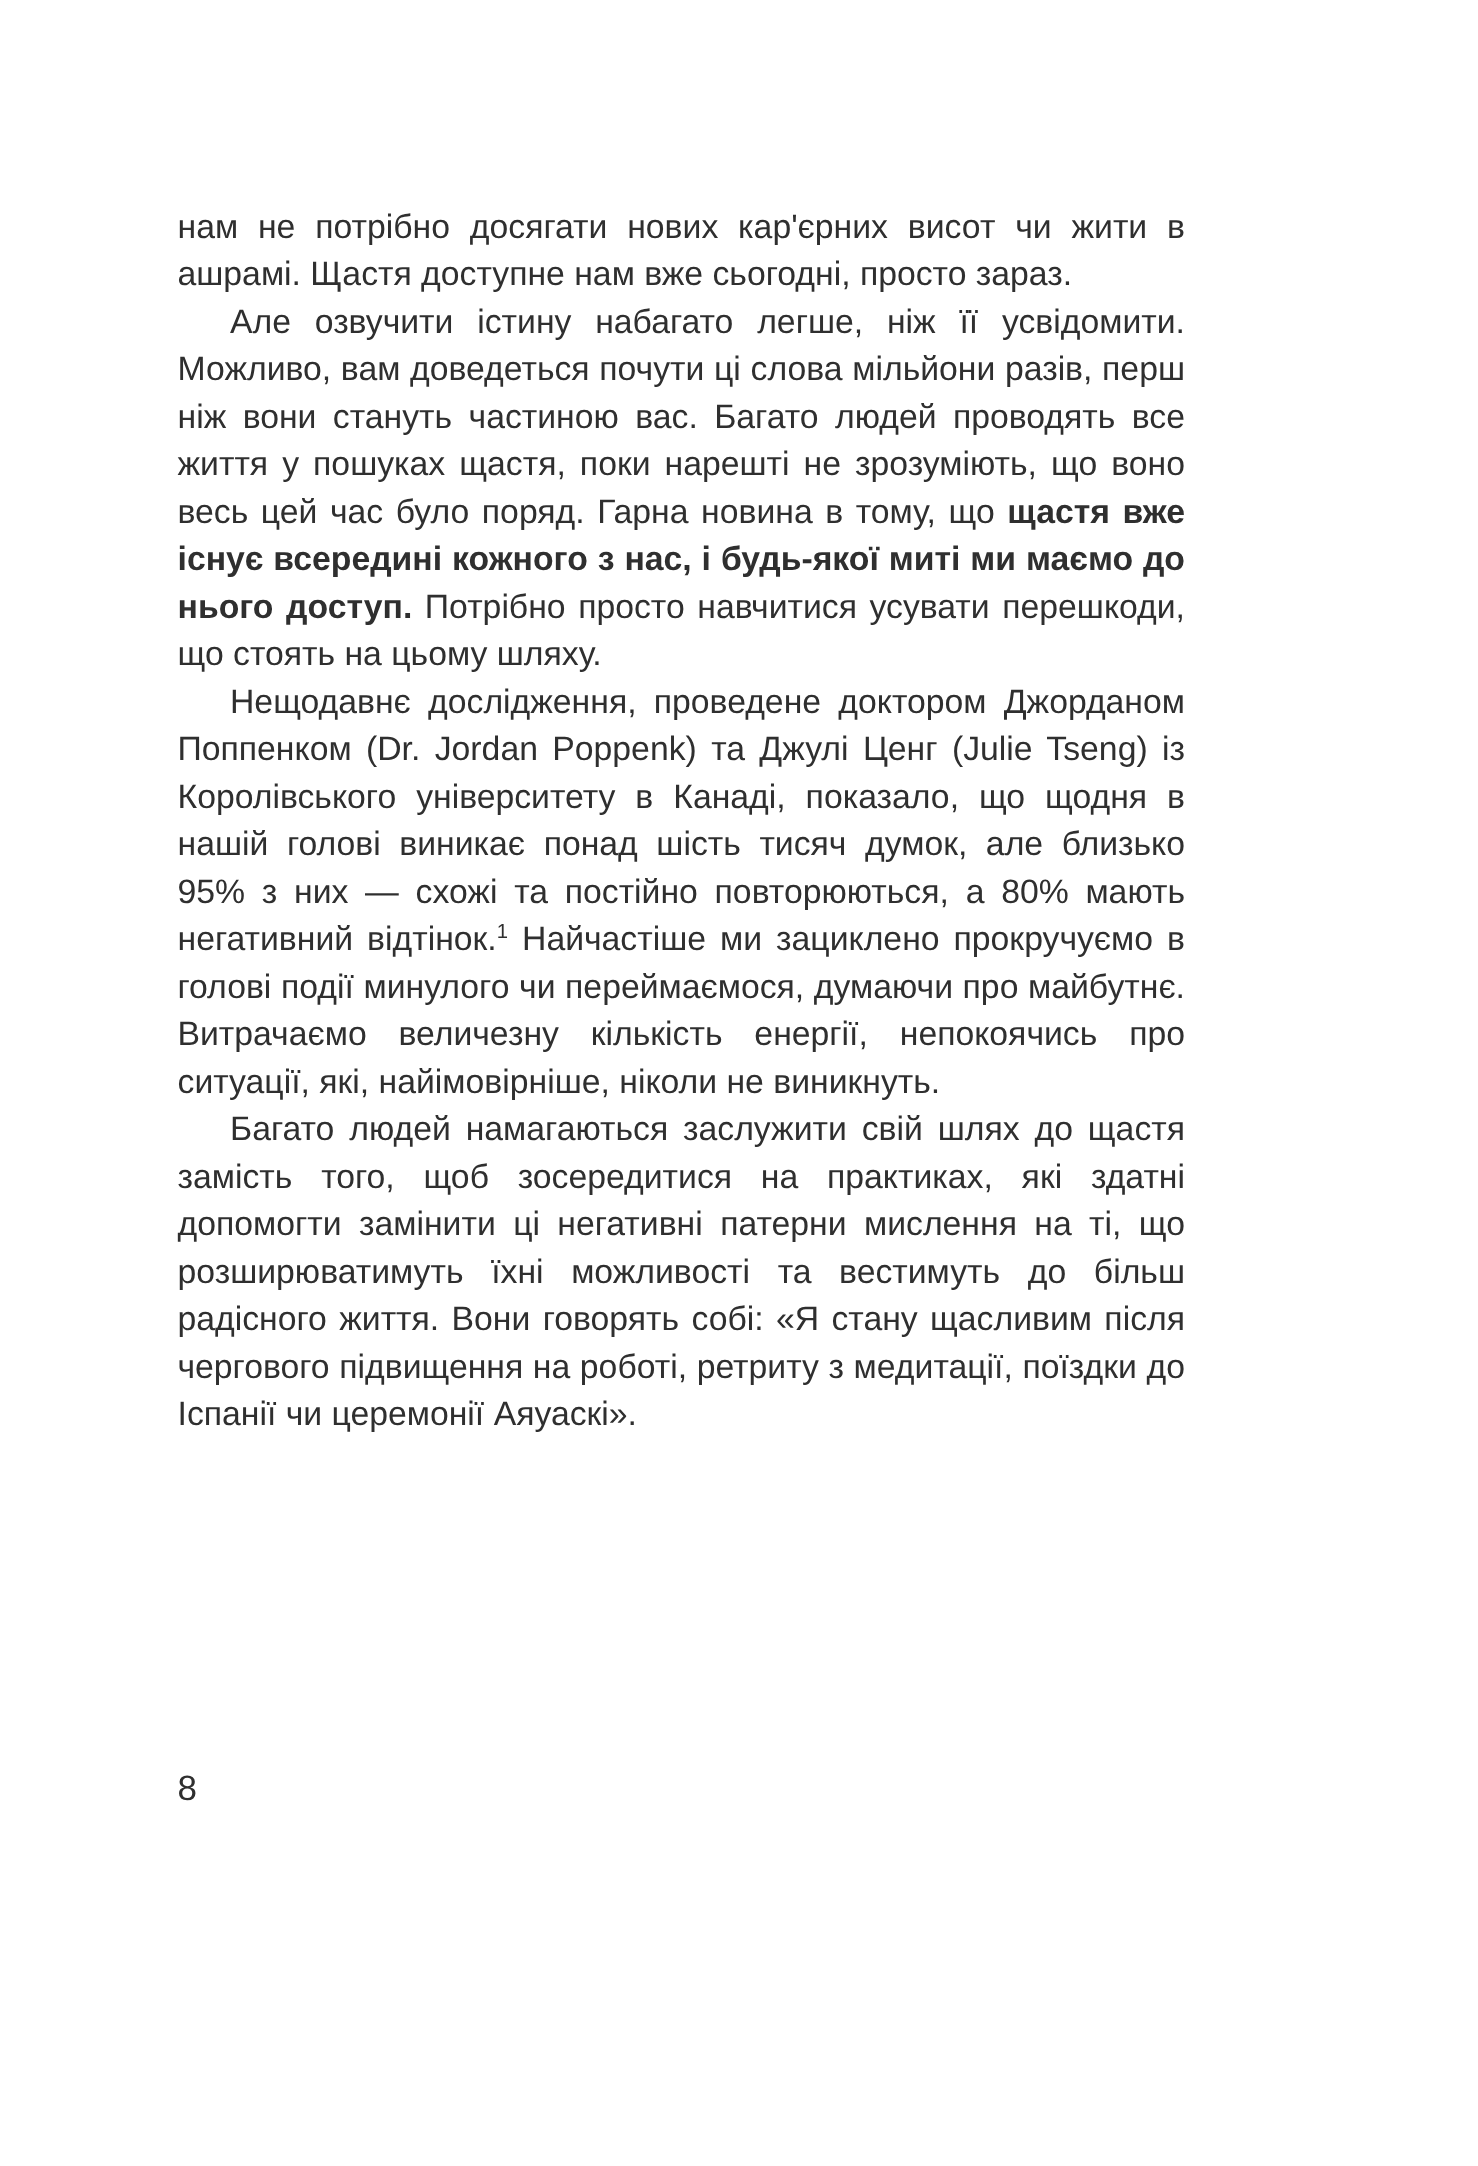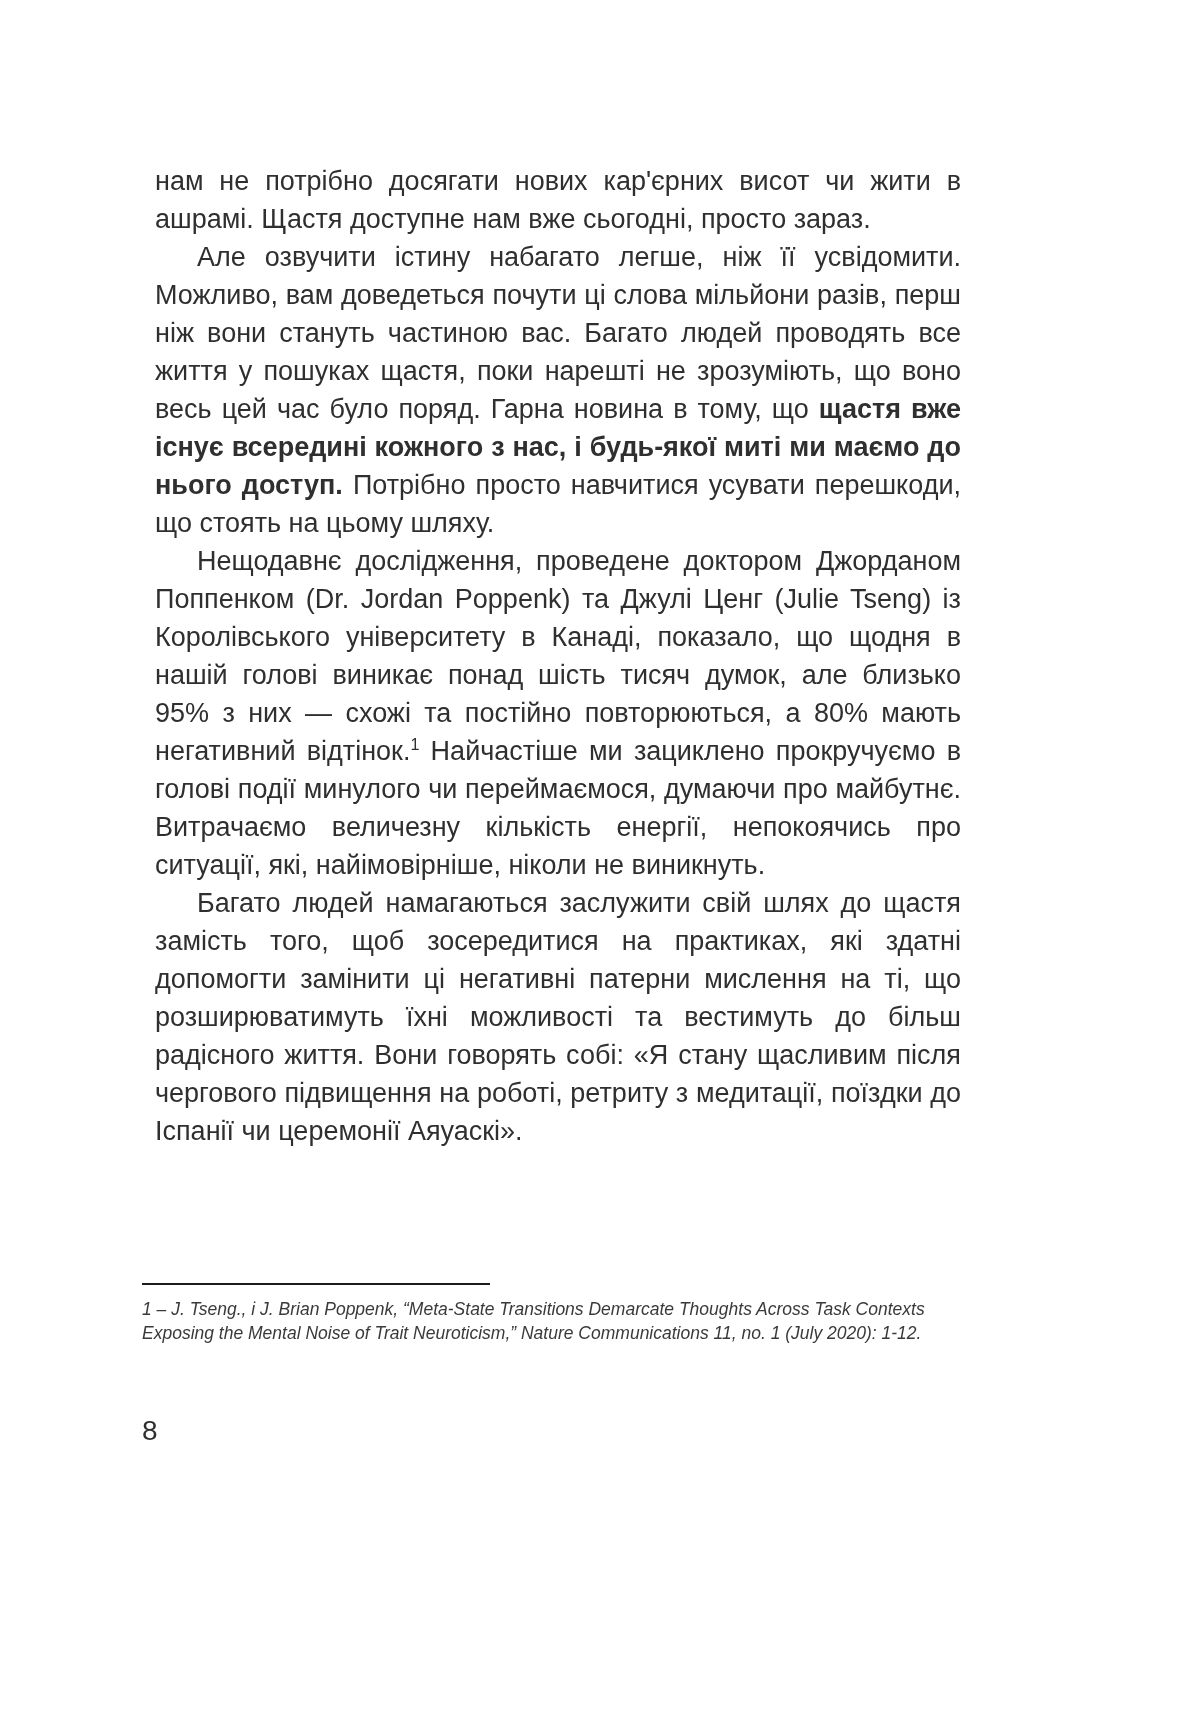--- a/index.html
+++ b/index.html
@@ -8,21 +8,21 @@
     position: relative;
     width: 1182px;
     height: 1733px;
     background: #ffffff;
     font-family: "Liberation Sans", sans-serif;
     color: #2f2f2f;
     overflow: hidden;
   }
   .text-block {
     position: absolute;
-    left: 155px;
+    left: 142px;
     top: 162px;
     width: 806px;
     font-size: 27px;
     line-height: 38px;
     text-align: justify;
   }
   .text-block p { text-indent: 42px; }
   .text-block p.no-indent { text-indent: 0; }
   .text-block strong { font-weight: bold; }
   sup.fn-ref {
@@ -77,20 +77,16 @@
       <span>Нещодавнє дослідження, проведене доктором Джорданом Поппенком (Dr. Jordan Poppenk) та Джулі Ценг (Julie Tseng) із Королівського університету в Канаді, показало, що щодня в нашій голові виникає понад шість тисяч думок, але близько 95% з них — схожі та постійно повторюються, а 80% мають негативний відтінок.</span><sup class="fn-ref">1</sup><span> Найчастіше ми зациклено прокручуємо в голові події минулого чи переймаємося, думаючи про майбутнє. Витрачаємо величезну кількість енергії, непокоячись про ситуації, які, найімовірніше, ніколи не виникнуть.</span>
     </p>
 
     <p>
       <span>Багато людей намагаються заслужити свій шлях до щастя замість того, щоб зосередитися на практиках, які здатні допомогти замінити ці негативні патерни мислення на ті, що розширюватимуть їхні можливості та вестимуть до більш радісного життя. Вони говорять собі: «Я стану щасливим після чергового підвищення на роботі, ретриту з медитації, поїздки до Іспанії чи церемонії Аяуаскі».</span>
     </p>
 
 
   </div>
 
-  <div class="footnote">
-    <div class="footnote-rule"></div>
-    <p class="footnote-text">1 – J. Tseng., і J. Brian Poppenk, “Meta-State Transitions Demarcate Thoughts Across Task Contexts Exposing the Mental Noise of Trait Neuroticism,” Nature Communications 11, no. 1 (July 2020): 1-12.</p>
-  </div>
 
   <div class="page-number">8</div>
 
 </div>
 
 </body></html>

